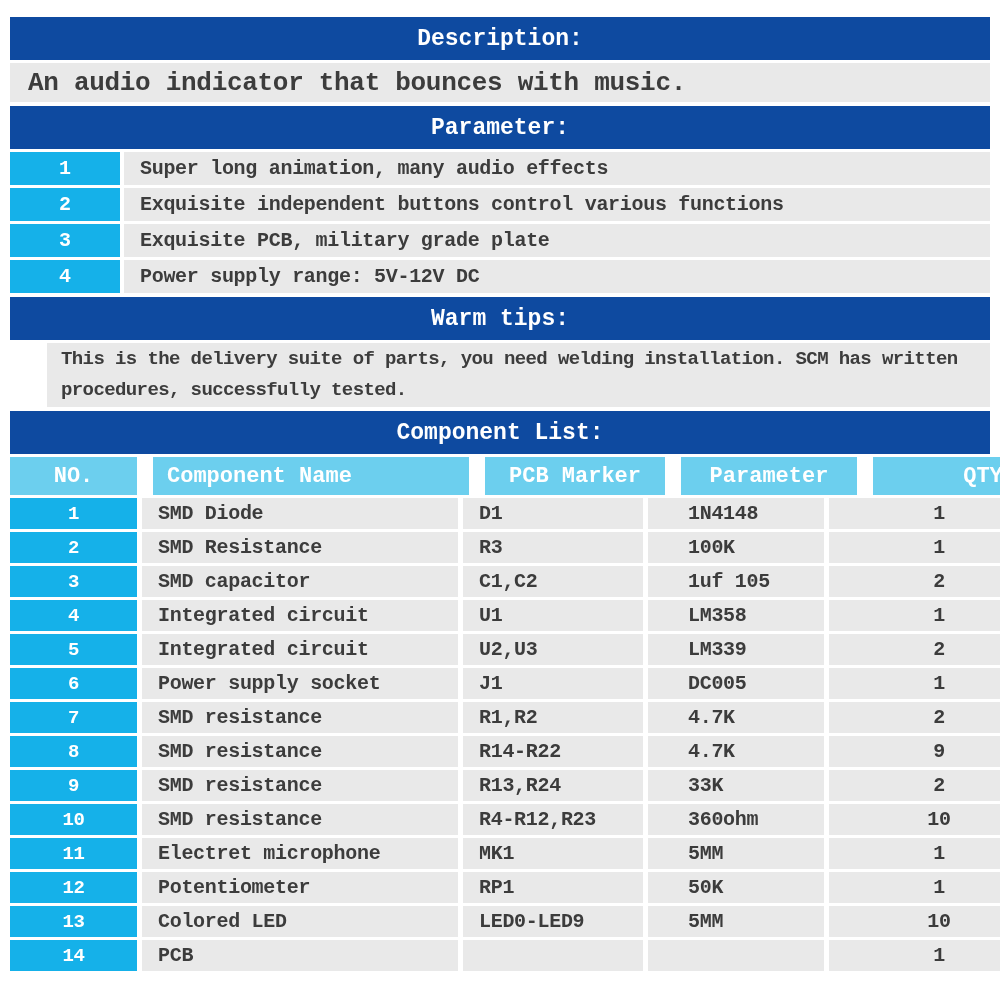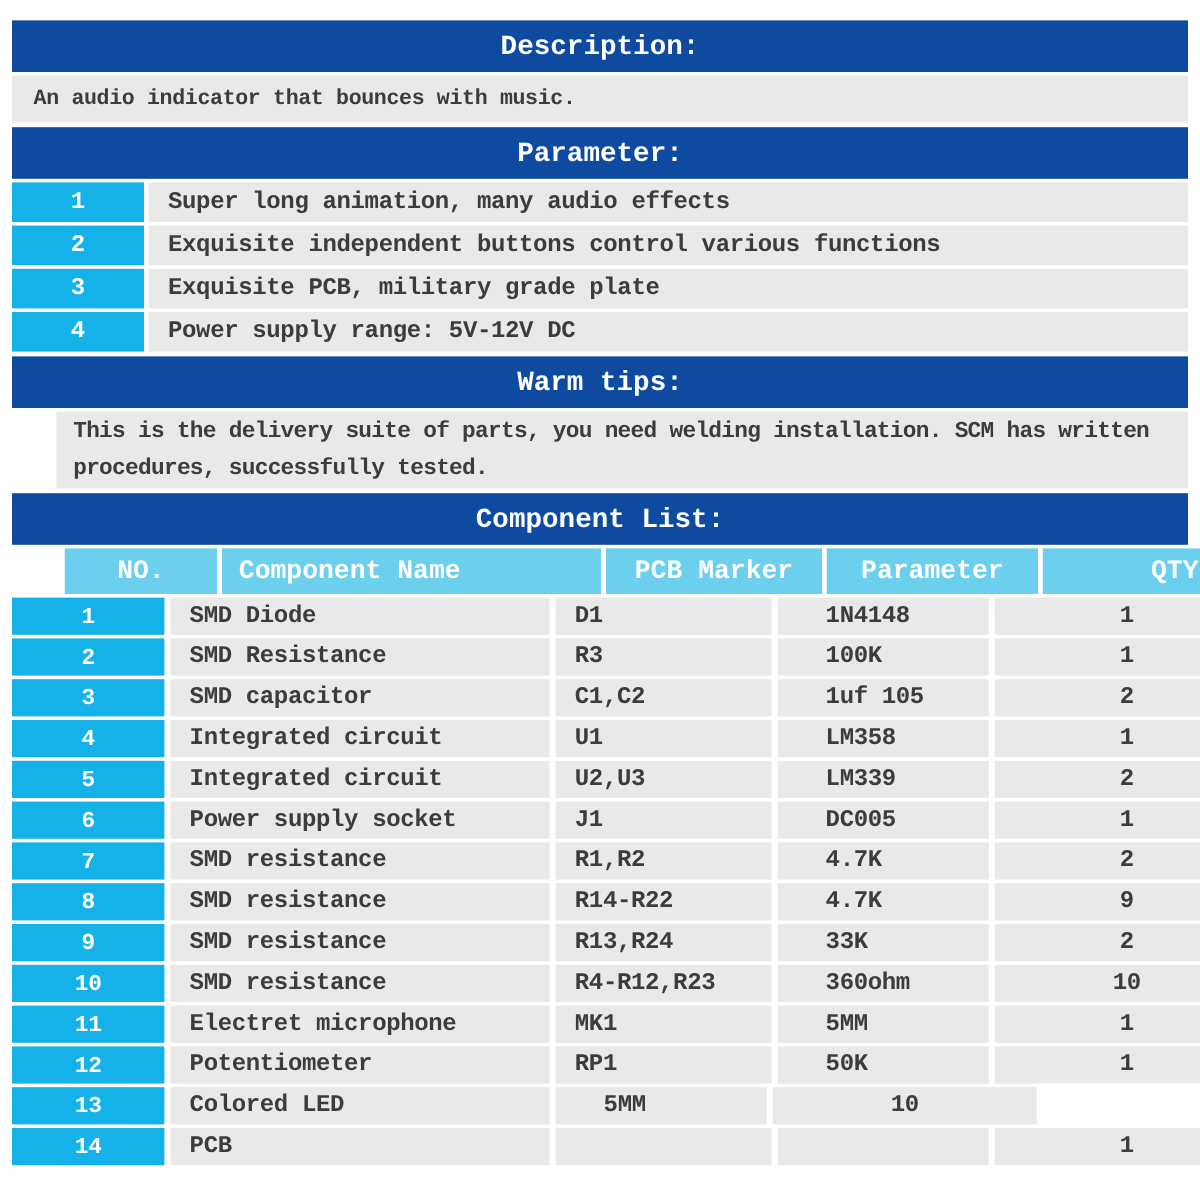--- a/index.html
+++ b/index.html
@@ -23,21 +23,21 @@
   }
   .text-block {
     background:var(--row-gray,#e9e9e9);
     color:var(--text-dark,#3c3c3c);
     font-weight:bold;
     letter-spacing:-0.3px;
     margin-bottom:4px;
   }
   .desc-text {
     height:39px;
-    font-size:18px;
+    font-size:26px;
     display:flex; align-items:center;
     padding:0 12px 0 18px;
   }
   .warm-text {
     min-height:64px;
     font-size:19px;
     letter-spacing:-0.6px;
     line-height:31px;
     padding:1px 12px 1px 14px;
     display:block;
@@ -55,21 +55,21 @@
   }
   .param-text {
     flex:1;
     background:var(--row-gray,#e9e9e9);
     color:var(--text-dark,#3c3c3c);
     font-weight:bold; font-size:20px; letter-spacing:-0.3px;
     display:flex; align-items:center;
     padding-left:16px;
   }
   
-  .comp-header { display:flex; gap:4px; height:38px; margin-bottom:3px;margin-left:44px; }
+  .comp-header { display:flex; gap:16px; height:38px; margin-bottom:3px; }
   .comp-header > div {
     background:var(--table-header-blue,#6ccfee);
     color:#ffffff; font-weight:bold; font-size:22px;
     display:flex; align-items:center; justify-content:center;
   }
   .comp-header > .col-name { justify-content:flex-start; padding-left:14px; }
   .comp-row { display:flex; gap:5px; height:31px; margin-bottom:3px; }
   .comp-row > div {
     background:var(--row-gray,#e9e9e9);
     color:var(--text-dark,#3c3c3c);
@@ -239,20 +239,21 @@
     <div class="col-no">12</div>
     <div class="col-name">Potentiometer</div>
     <div class="col-marker">RP1</div>
     <div class="col-param">50K</div>
     <div class="col-qty">1</div>
   </div>
 
   <div class="comp-row">
     <div class="col-no">13</div>
     <div class="col-name">Colored LED</div>
+    <div class="col-marker">LED0-LED9</div>
     <div class="col-param">5MM</div>
     <div class="col-qty">10</div>
   </div>
 
   <div class="comp-row">
     <div class="col-no">14</div>
     <div class="col-name">PCB</div>
     <div class="col-marker"></div>
     <div class="col-param"></div>
     <div class="col-qty">1</div>

